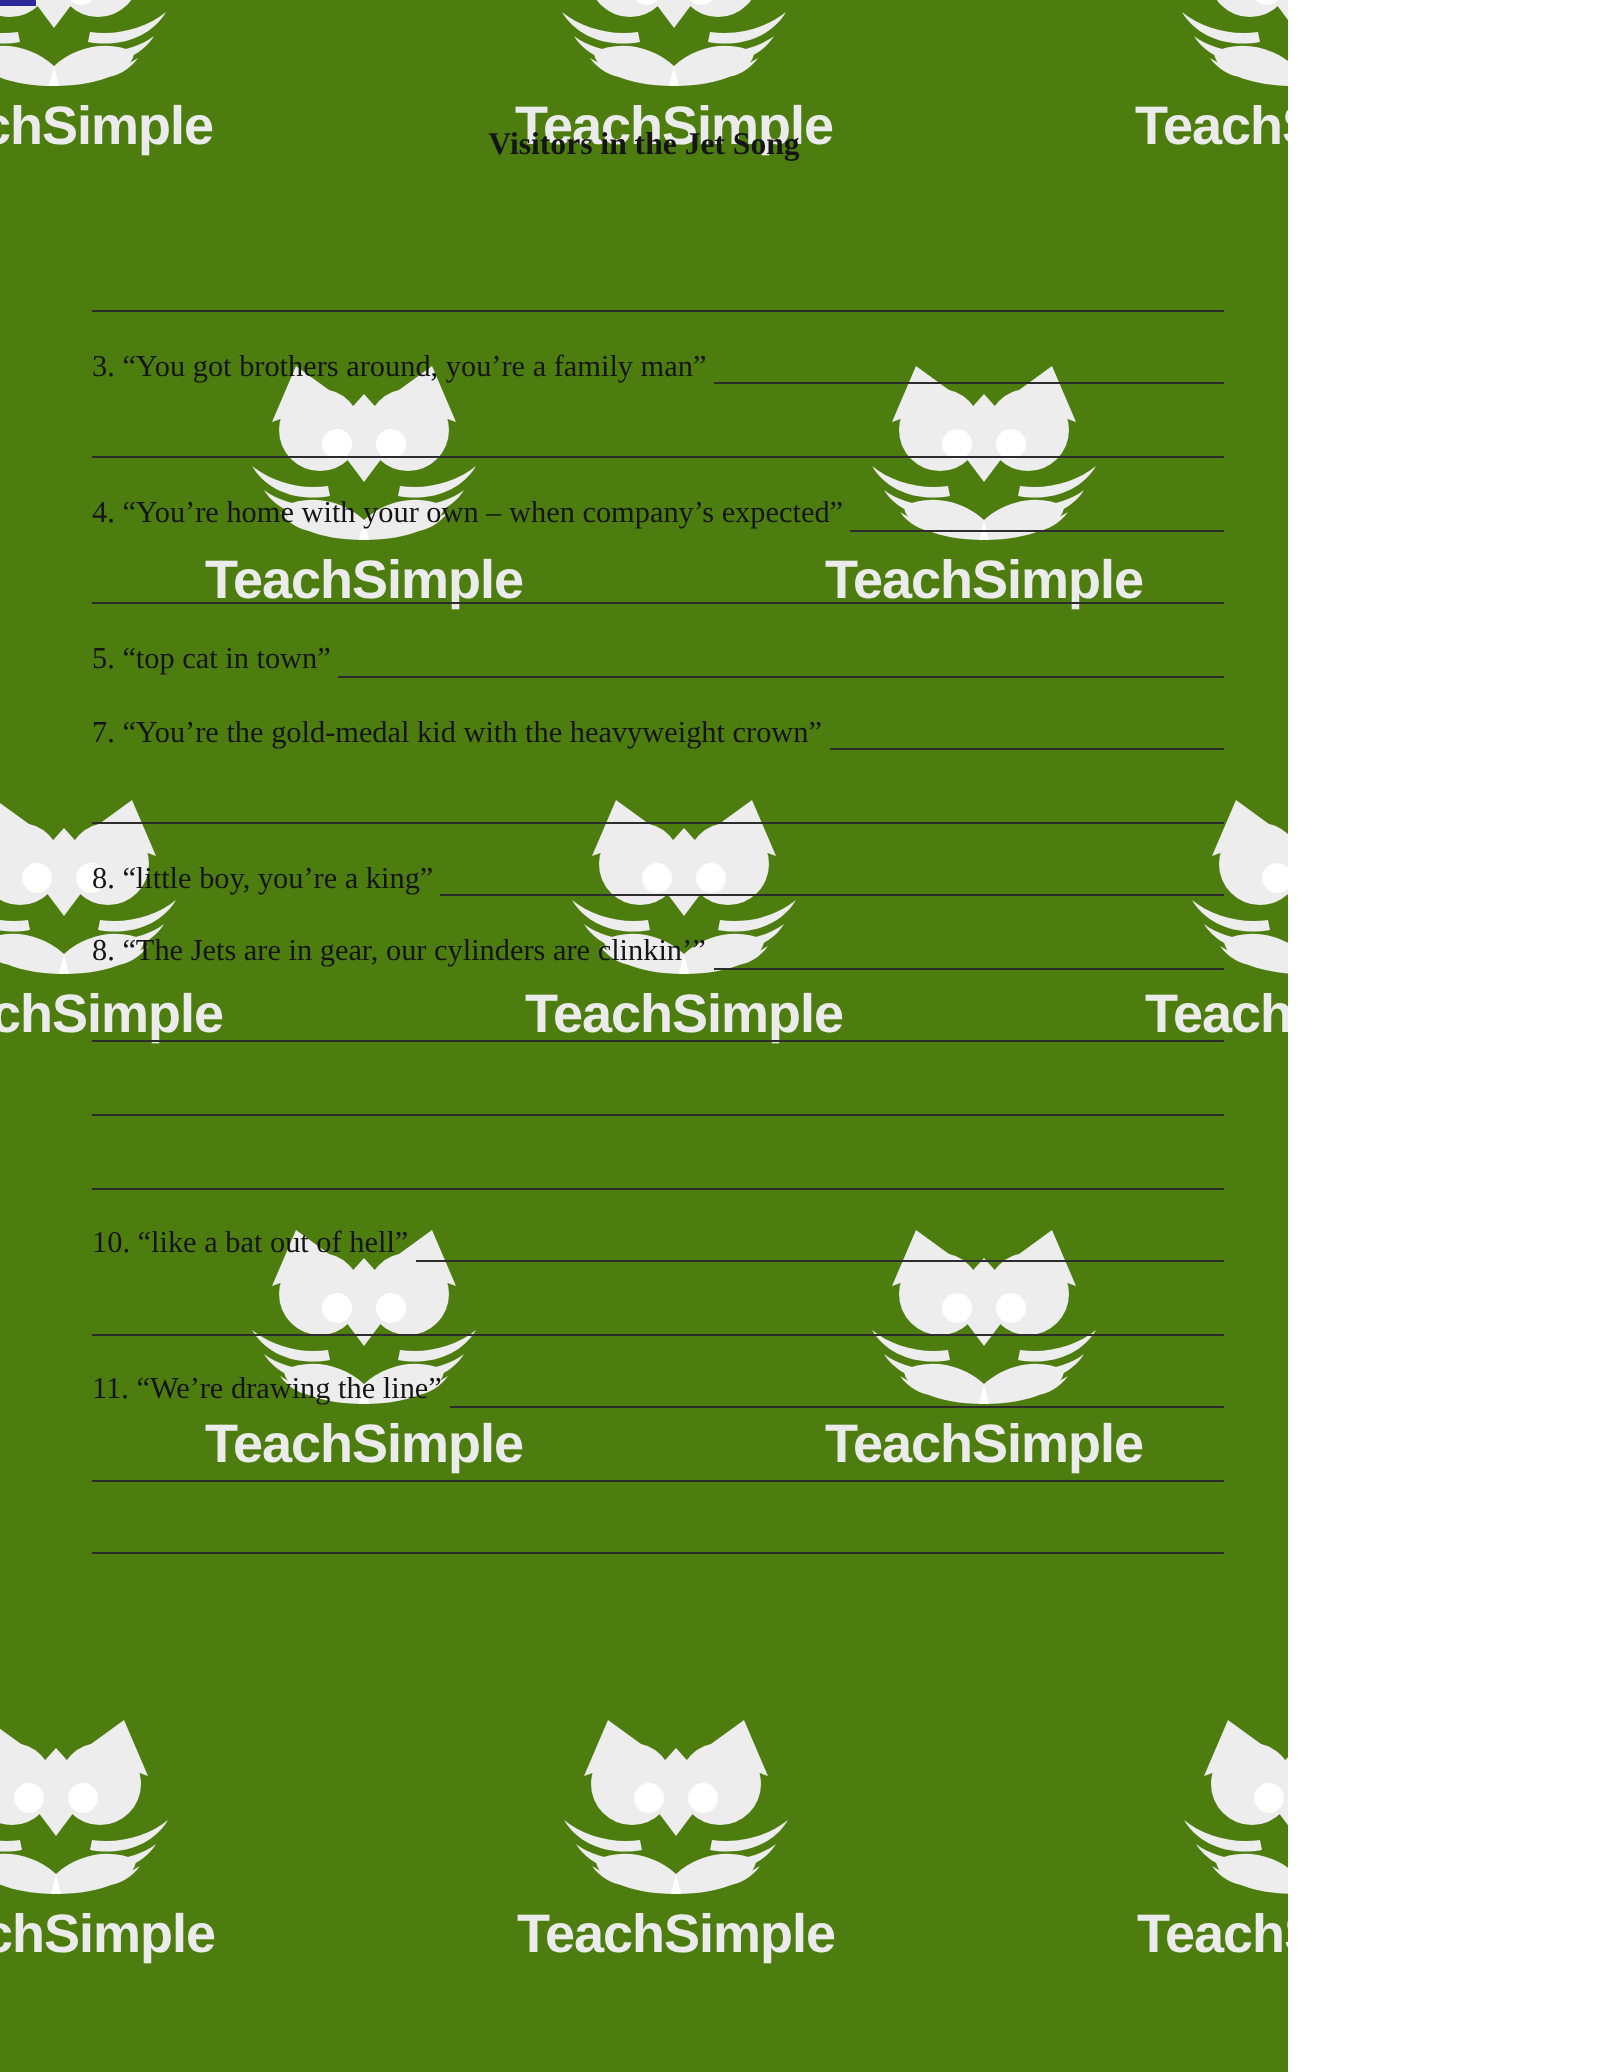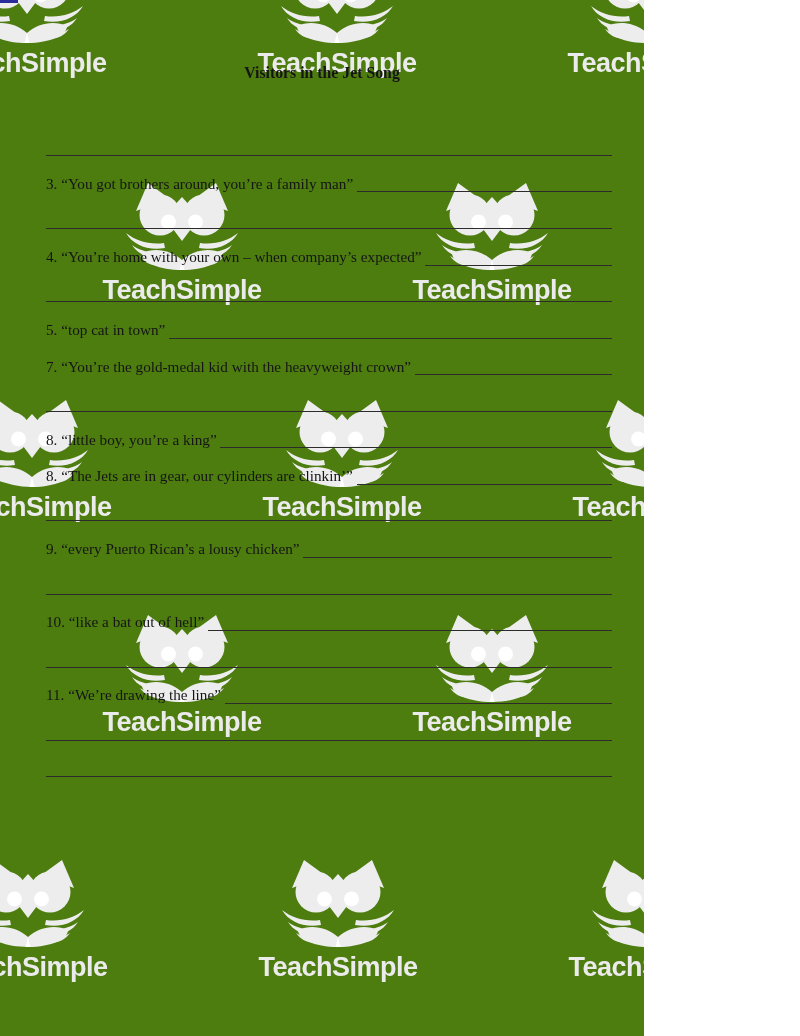--- a/index.html
+++ b/index.html
@@ -461,21 +461,20 @@
           <span class="fill" style="border-bottom-color: rgb(44, 44, 44);"></span>
         </div>
         <div class="row">
           <span class="q">8. “The Jets are in gear, our cylinders are clinkin’” </span>
           <span class="fill" style="border-bottom-color: rgb(44, 44, 44);"></span>
         </div>
         <div class="row">
           <span class="fill" style="border-bottom-color: rgb(44, 44, 44);"></span>
         </div>
         <div class="row">
-          <span class="q">9. “every Puerto Rican’s a lousy chicken” </span>
           <span class="fill" style="border-bottom-color: rgb(44, 44, 44);"></span>
         </div>
         <div class="row">
           <span class="fill" style="border-bottom-color: rgb(44, 44, 44);"></span>
         </div>
         <div class="row">
           <span class="q">10. “like a bat out of hell” </span>
           <span class="fill" style="border-bottom-color: rgb(44, 44, 44);"></span>
         </div>
         <div class="row">

